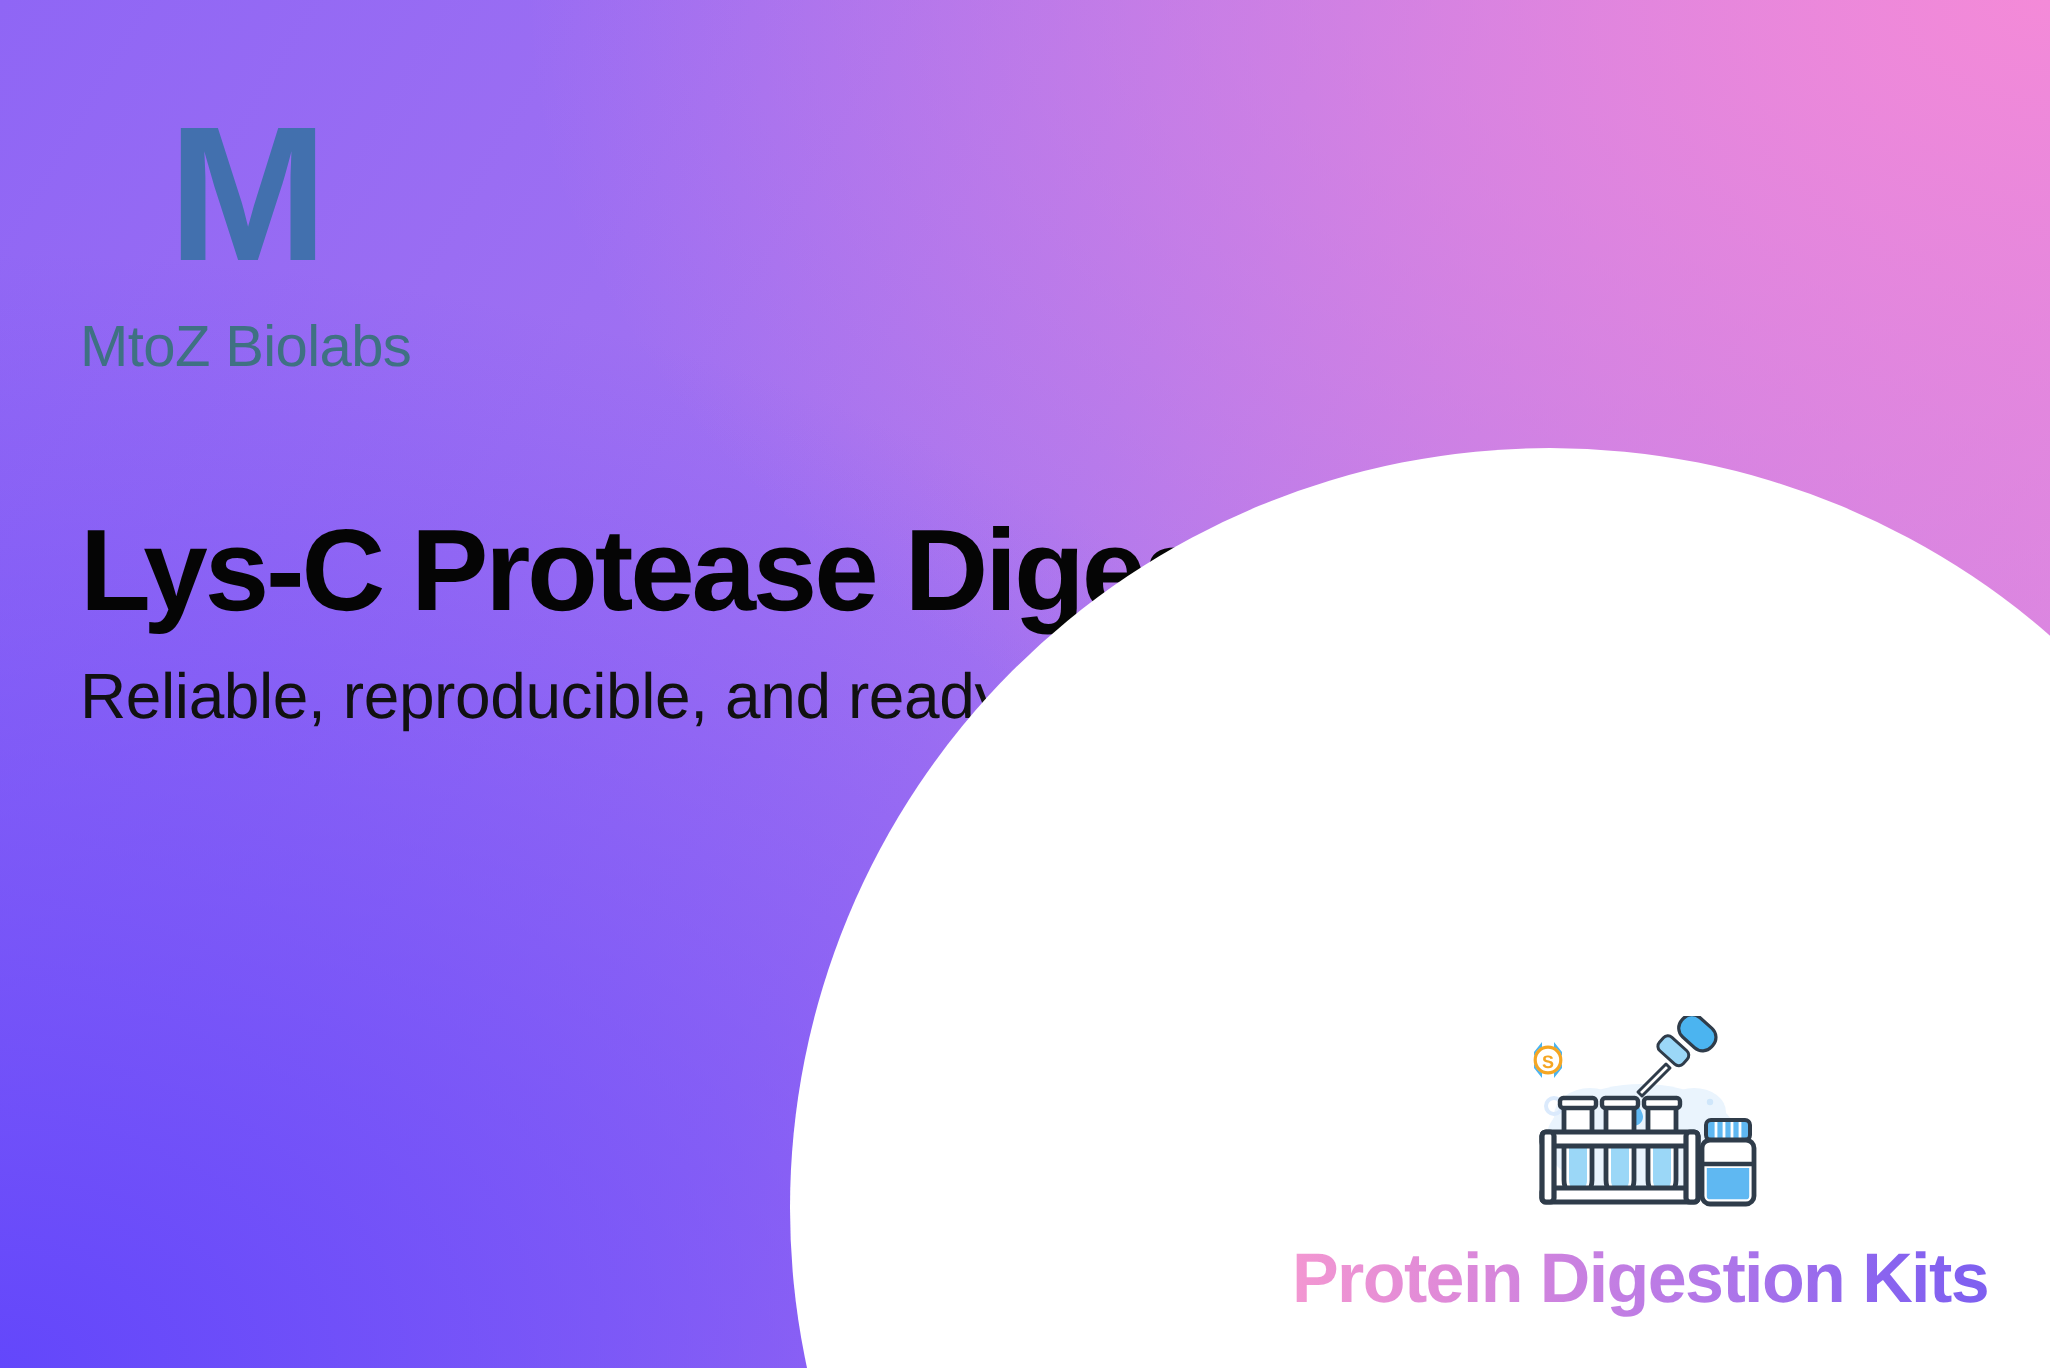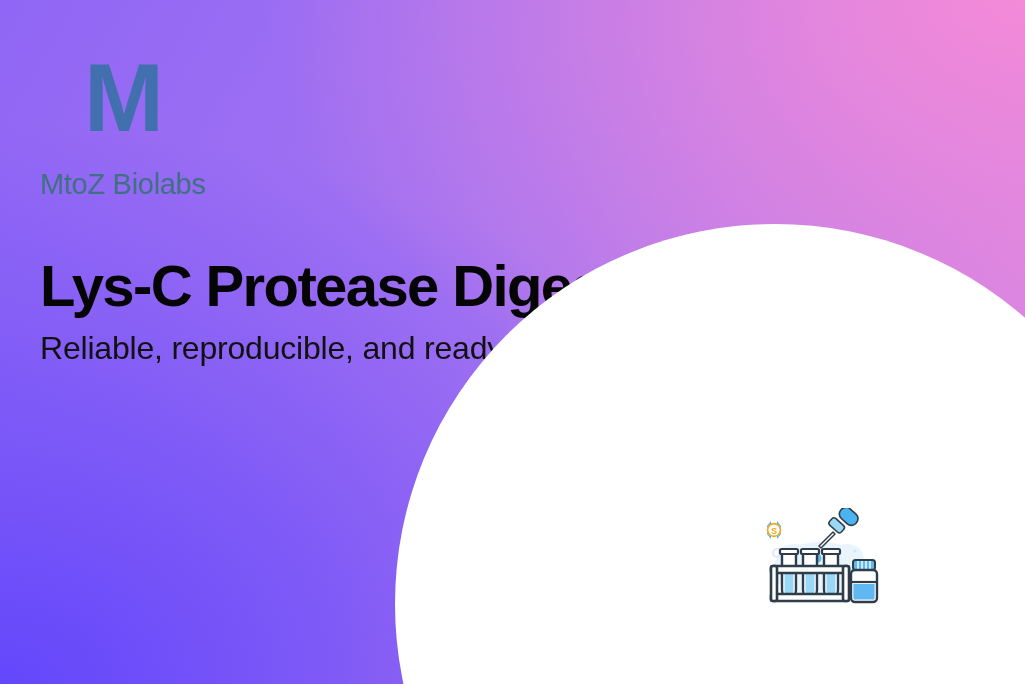--- a/index.html
+++ b/index.html
@@ -29,21 +29,21 @@
   .logo-mark {
     font-size: 96px;
     line-height: 0.95;
     font-weight: bold;
     color: #4270ae;
     letter-spacing: -2px;
     padding-left: 44px;
     height: 96px;
   }
   .logo-wordmark {
-    margin-top: 20px;
+    margin-top: 10px;
     font-size: 29px;
     color: #3f7183;
     letter-spacing: -0.3px;
   }
 
   
   .headline {
     position: absolute;
     left: 40px;
     top: 216px;
@@ -181,15 +181,16 @@
         <line x1="103" y1="53" x2="103" y2="61" stroke="#ffffff" stroke-width="1.4"></line>
         <line x1="107" y1="53" x2="107" y2="61" stroke="#ffffff" stroke-width="1.4"></line>
         <line x1="111" y1="53" x2="111" y2="61" stroke="#ffffff" stroke-width="1.4"></line>
         <line x1="115" y1="53" x2="115" y2="61" stroke="#ffffff" stroke-width="1.4"></line>
         <rect x="96" y="62" width="26" height="32" rx="4" fill="#ffffff" stroke="#2f3c4a" stroke-width="2.4"></rect>
         <path d="M98.4 76 L119.6 76 L119.6 90 C119.6 92 118.2 91.6 116.4 91.6 L101.6 91.6 C99.8 91.6 98.4 92 98.4 90 Z" fill="#5fb8f2"></path>
         <line x1="97" y1="74" x2="121" y2="74" stroke="#2f3c4a" stroke-width="2.2"></line>
       </g>
     </svg>
 
+    <div class="product-caption">Protein Digestion Kits</div>
   </div>
 
 </div>
 
 </body></html>

